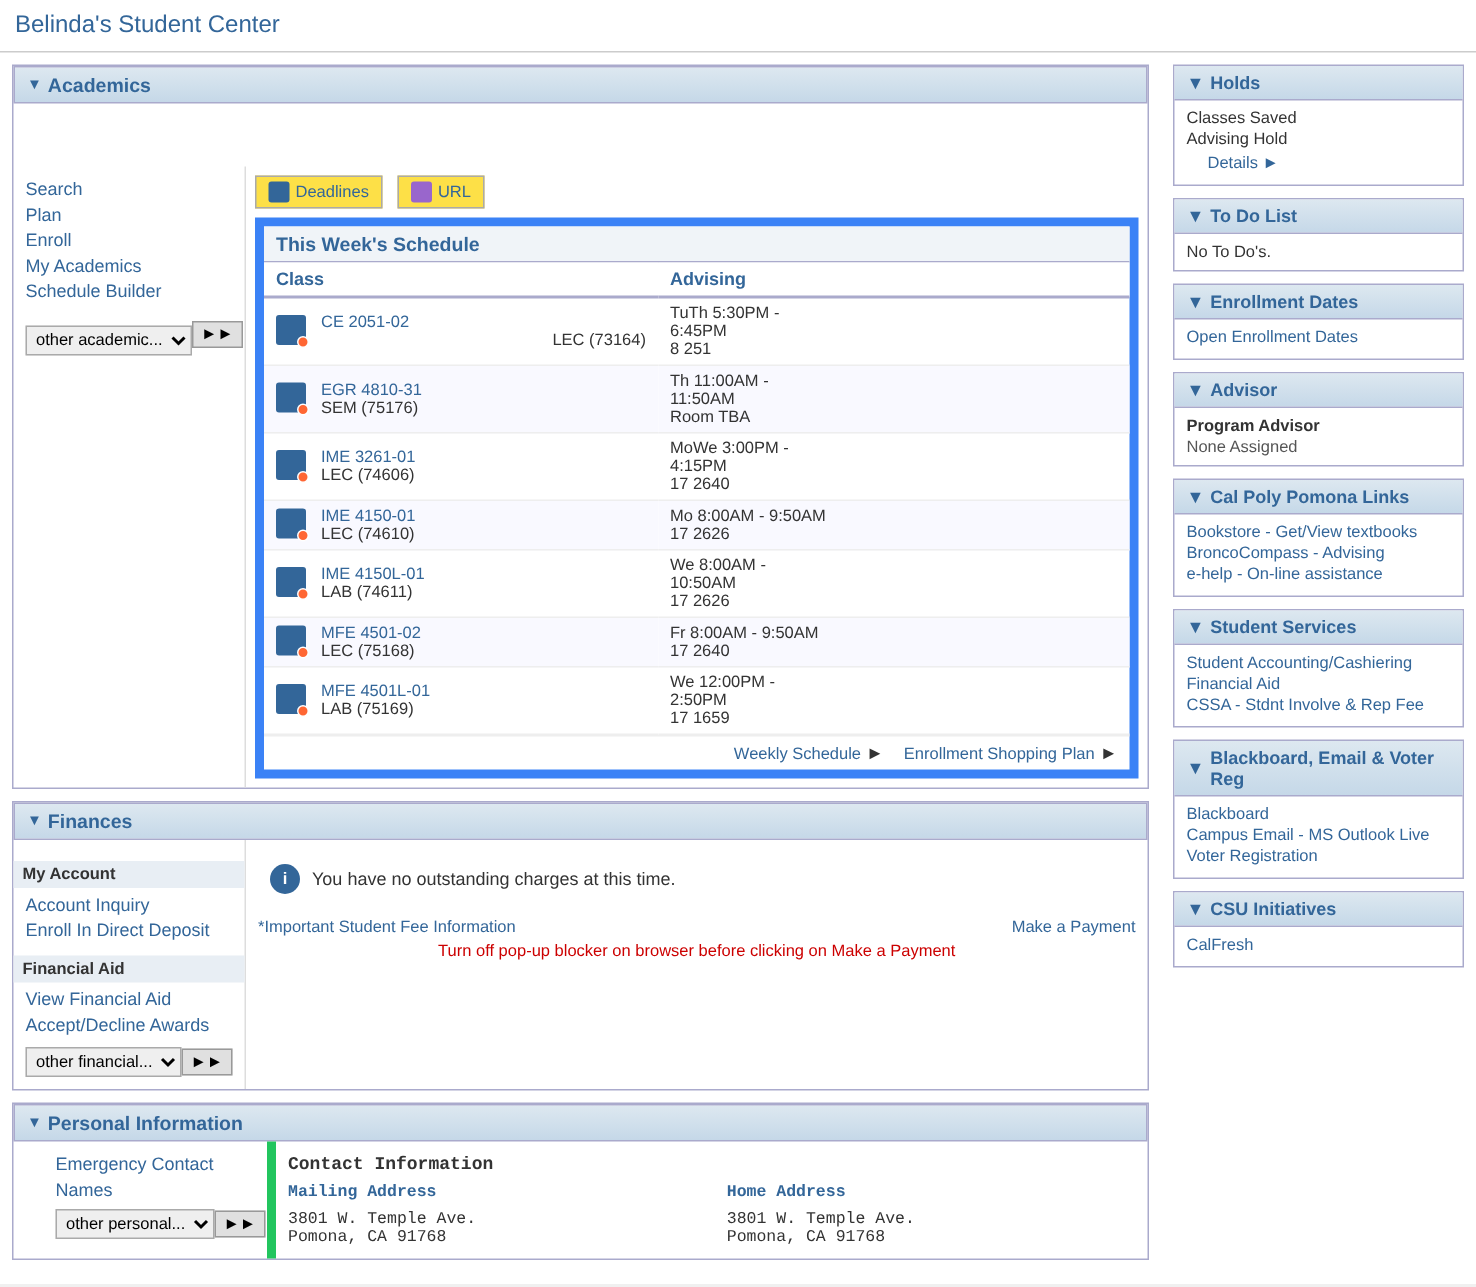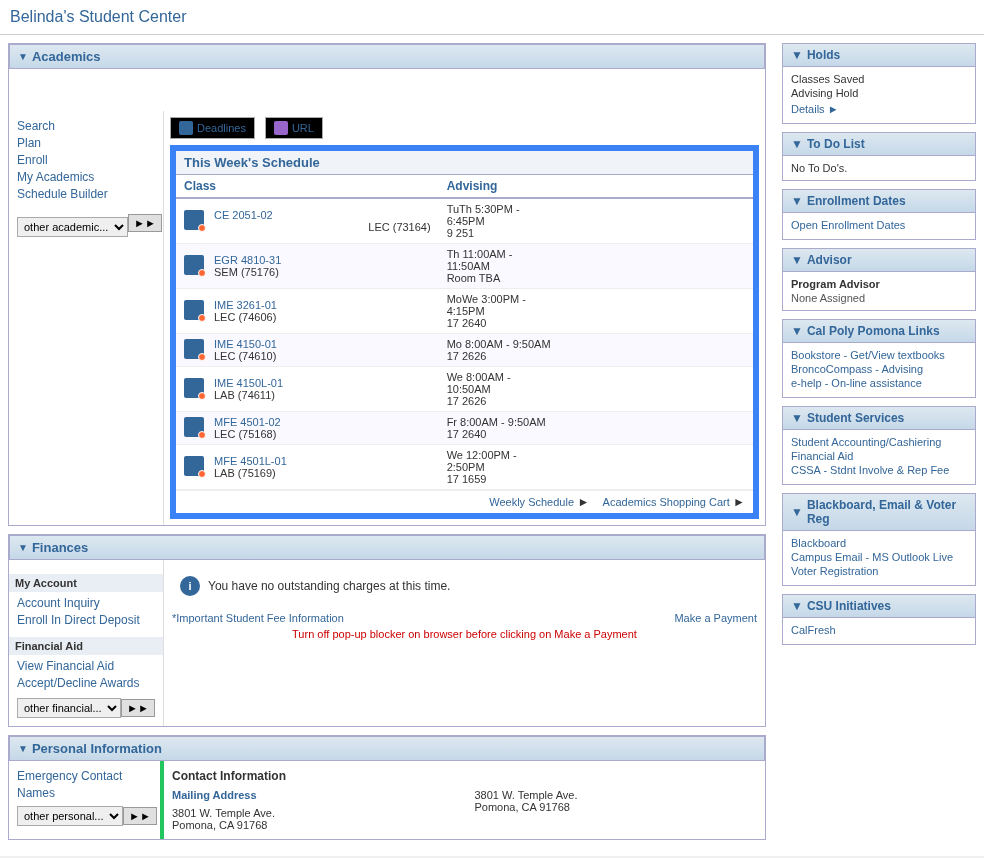--- a/index.html
+++ b/index.html
@@ -33,21 +33,21 @@
     .academics-content { display: flex; gap: 0; margin-top: 42px; }
     .academics-nav { width: 155px; padding: 8px; border-right: 1px solid #ddd; flex-shrink: 0; }
     .academics-nav a { display: block; color: #336699; text-decoration: none; margin-bottom: 3px; font-size: 12px; }
     .academics-nav select { width: 140px; font-size: 11px; margin-top: 8px; }
     .nav-dropdown-row { display: flex; align-items: center; margin-top: 8px; }
     
     .academics-main { flex: 1; padding: 6px; }
     
     
     .schedule-toolbar { display: flex; gap: 10px; margin-bottom: 6px; }
-    .toolbar-btn { background: #000000; border: 1px solid #aaa; padding: 3px 8px; cursor: pointer; font-size: 11px; display: flex; align-items: center; gap: 4px; color: #336699; }
+    .toolbar-btn { background: #fde047; border: 1px solid #aaa; padding: 3px 8px; cursor: pointer; font-size: 11px; display: flex; align-items: center; gap: 4px; color: #336699; }
     
     
     .schedule-section { border: 6px solid #3b82f6; }
     .schedule-title { background: #f0f4f8; padding: 4px 8px; font-weight: bold; color: #336699; border-bottom: 1px solid #aac; font-size: 13px; }
     .schedule-table { width: 100%; border-collapse: collapse; }
     .schedule-table th { background: #fff; color: #336699; border-bottom: 2px solid #aac; padding: 4px 8px; text-align: left; font-size: 12px; }
     .schedule-table td { padding: 4px 8px; vertical-align: middle; border-bottom: 1px solid #eee; font-size: 11px; }
     .schedule-table tr:nth-child(even) td { background: #f9f9ff; }
     .class-link { color: #336699; text-decoration: none; }
     
@@ -64,40 +64,40 @@
     .no-charges { display: flex; align-items: center; gap: 8px; font-size: 12px; padding: 8px; }
     .info-icon { width: 20px; height: 20px; border-radius: 50%; background: #336699; color: white; display: inline-flex; align-items: center; justify-content: center; font-size: 11px; font-weight: bold; flex-shrink: 0; }
     .fee-links { display: flex; justify-content: space-between; margin-top: 8px; font-size: 11px; }
     .fee-links a { color: #336699; text-decoration: none; }
     .popup-warning { color: #cc0000; font-size: 11px; margin-top: 4px; text-align: center; }
     .fin-dropdown-row { display: flex; align-items: center; margin-top: 8px; }
     
     
     .personal-outer { border: 1px solid #aac; margin-bottom: 8px; }
     .personal-content { display: flex; }
-    .personal-nav { width: 155px; padding: 8px; border-right: 4px solid #22c55e; }
+    .personal-nav { width: 155px; padding: 8px; border-right: 6px solid #22c55e; margin-left: 20px; }
     .personal-nav a { display: block; color: #336699; text-decoration: none; margin-bottom: 3px; font-size: 12px; }
-    .personal-main { flex: 1; padding: 8px; }
+    .personal-main { flex: 1; padding: 8px; font-family: Liberation Mono, monospace; }
     .contact-header { font-weight: bold; font-size: 12px; margin-bottom: 6px; color: #333; }
     .contact-grid { display: flex; gap: 20px; }
     .contact-col { flex: 1; font-size: 11px; }
     .contact-col .addr-label { font-weight: bold; color: #336699; display: block; margin-bottom: 6px; }
     .personal-dropdown-row { display: flex; align-items: center; margin-top: 6px; }
     
     
     .right-section { border: 1px solid #aac; margin-bottom: 8px; background: #fff; }
     .right-section-header { background: linear-gradient(to bottom, #dde8f0, #c5d8e8); padding: 4px 8px; font-weight: bold; color: #336699; display: flex; align-items: center; gap: 4px; border-bottom: 1px solid #aac; font-size: 12px; cursor: pointer; }
     .right-section-content { padding: 6px 8px; font-size: 11px; }
     .right-section-content a { display: block; color: #336699; text-decoration: none; margin-bottom: 2px; }
     
     .search-classes-box { border: 1px solid #aac; background: #fff; margin-bottom: 8px; }
     .search-classes-btn { width: 100%; padding: 10px; background: #fff; border: none; cursor: pointer; color: #336699; font-size: 13px; font-weight: bold; text-align: center; display: block; text-decoration: none; }
     
     .holds-item { font-size: 11px; margin-bottom: 2px; }
-    .details-link { color: #336699; text-decoration: none; font-size: 11px; display: flex; align-items: center; gap: 2px; justify-content: flex-end; margin-top: 4px; }
+    .details-link { color: #336699; text-decoration: none; font-size: 11px; display: flex; align-items: center; gap: 2px; justify-content: flex-end; margin-top: 4px; margin-left: 14px; }
     
     .advisor-label { font-weight: bold; font-size: 11px; margin-bottom: 2px; }
     .advisor-value { font-size: 11px; color: #555; }
     select { font-size: 11px; padding: 2px; border: 1px solid #aaa; }
     .go-btn { background: #e0e0e0; border: 1px solid #999; cursor: pointer; padding: 2px 5px; font-size: 11px; }
   </style>
 </head>
 <body>
 
 <div class="page-container">
@@ -146,21 +146,21 @@
                 <thead>
                   <tr>
                     <th colspan="2">Class</th>
                     <th>Advising</th>
                   </tr>
                 </thead>
                 <tbody id="schedule-tbody">
                 <tr>
                       <td style="width: 24px; padding-right: 2px;"><div style="width: 20px; height: 20px; background: rgb(51, 102, 153); border-radius: 2px; display: inline-block; position: relative;"><div style="width: 8px; height: 8px; background: rgb(255, 102, 51); border-radius: 50%; position: absolute; bottom: -2px; right: -2px; border: 1px solid rgb(255, 255, 255);"></div></div></td>
                       <td><a href="#" class="class-link">CE 2051-02</a><div style="color: rgb(51, 51, 51); text-align: right;">LEC (73164)</div></td>
-                      <td>TuTh 5:30PM -<br>6:45PM<div>9 251</div></td>
+                      <td>TuTh 5:30PM -<br>6:45PM<div>8 251</div></td>
                     </tr>
                     <tr>
                       <td style="width: 24px; padding-right: 2px;"><div style="width: 20px; height: 20px; background: rgb(51, 102, 153); border-radius: 2px; display: inline-block; position: relative;"><div style="width: 8px; height: 8px; background: rgb(255, 102, 51); border-radius: 50%; position: absolute; bottom: -2px; right: -2px; border: 1px solid rgb(255, 255, 255);"></div></div></td>
                       <td><a href="#" class="class-link">EGR 4810-31</a><div style="color: rgb(51, 51, 51);">SEM (75176)</div></td>
                       <td>Th 11:00AM -<br>11:50AM<div>Room  TBA</div></td>
                     </tr>
                     <tr>
                       <td style="width: 24px; padding-right: 2px;"><div style="width: 20px; height: 20px; background: rgb(51, 102, 153); border-radius: 2px; display: inline-block; position: relative;"><div style="width: 8px; height: 8px; background: rgb(255, 102, 51); border-radius: 50%; position: absolute; bottom: -2px; right: -2px; border: 1px solid rgb(255, 255, 255);"></div></div></td>
                       <td><a href="#" class="class-link">IME 3261-01</a><div style="color: rgb(51, 51, 51);">LEC (74606)</div></td>
                       <td>MoWe 3:00PM -<br>4:15PM<div>17 2640</div></td>
@@ -182,21 +182,21 @@
                     </tr>
                     <tr>
                       <td style="width: 24px; padding-right: 2px;"><div style="width: 20px; height: 20px; background: rgb(51, 102, 153); border-radius: 2px; display: inline-block; position: relative;"><div style="width: 8px; height: 8px; background: rgb(255, 102, 51); border-radius: 50%; position: absolute; bottom: -2px; right: -2px; border: 1px solid rgb(255, 255, 255);"></div></div></td>
                       <td><a href="#" class="class-link">MFE 4501L-01</a><div style="color: rgb(51, 51, 51);">LAB (75169)</div></td>
                       <td>We 12:00PM -<br>2:50PM<div>17 1659</div></td>
                     </tr>
                   </tbody>
               </table>
               <div class="schedule-links">
                 <a href="#">Weekly Schedule</a> ►
-                <a href="#">Academics Shopping Cart</a> ►
+                <a href="#">Enrollment Shopping Plan</a> ►
               </div>
             </div>
           </div>
         </div>
       </div>
 
       <div class="finances-outer">
         <div class="section-header">
           <span class="arrow">▼</span>
           <span>Finances</span>
@@ -248,20 +248,21 @@
           </div>
           <div class="personal-main">
             <div class="contact-header">Contact Information</div>
             <div class="contact-grid">
               <div class="contact-col">
                 <span class="addr-label">Mailing Address</span>
                 <span>3801 W. Temple Ave.</span><br>
                 <span>Pomona, CA 91768</span>
               </div>
               <div class="contact-col">
+                <span class="addr-label">Home Address</span>
                 <span>3801 W. Temple Ave.</span><br>
                 <span>Pomona, CA 91768</span>
               </div>
             </div>
           </div>
         </div>
       </div>
 
     </div>
 

